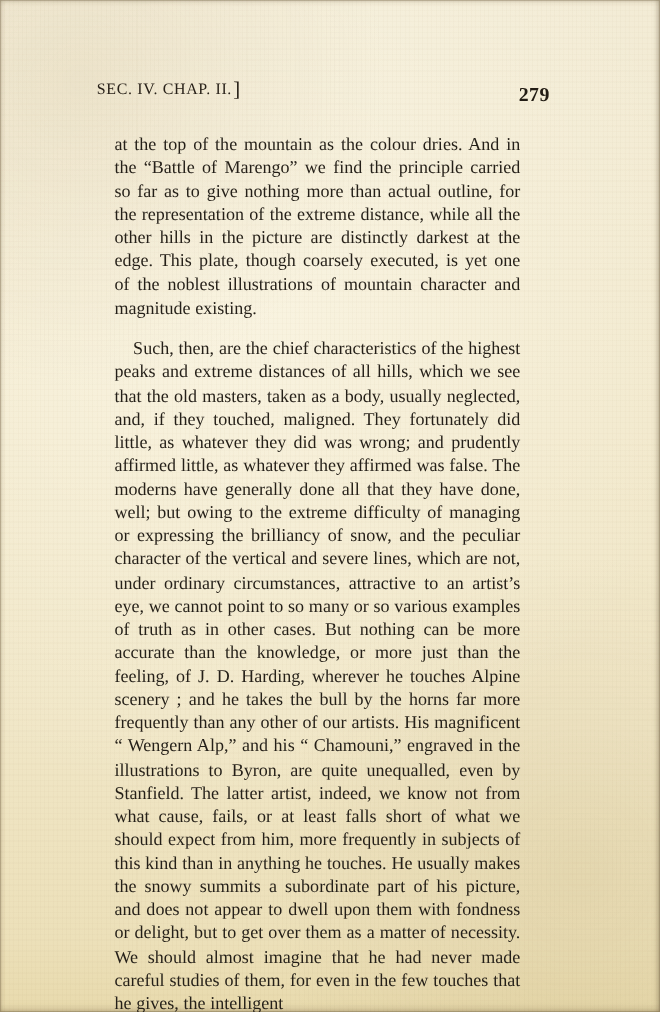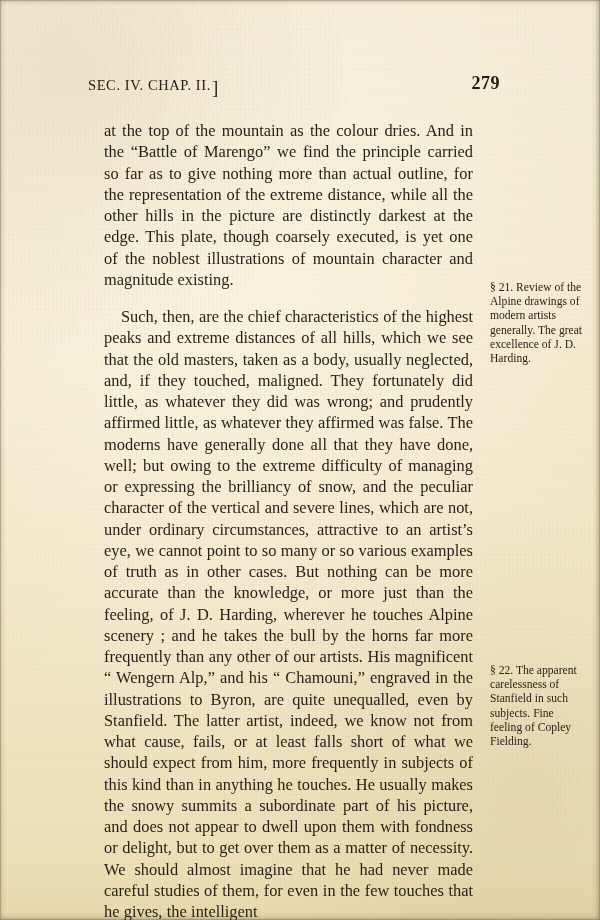--- a/index.html
+++ b/index.html
@@ -57,21 +57,21 @@
   }
 
   
   .running-head {
     position: absolute;
     left: 88px;
     top: 68px;
     width: 418px;
     height: 26px;
     display: flex;
-    align-items: flex-end;
+    align-items: center;
   }
   .head-sec {
     font-variant: small-caps;
     font-size: 14.5px;
     letter-spacing: 0.6px;
     white-space: nowrap;
     color: #282119;
   }
   .head-bracket {
     font-size: 19px;
@@ -146,18 +146,16 @@
       <span class="head-sec">SEC. IV. CHAP. II.</span>
       <span class="head-bracket">]</span>
       <span class="head-folio">279</span>
     </div>
 
     <div class="body-col">
       <p class="para">at the top of the mountain as the colour dries. And in the “Battle of Marengo” we find the principle carried so far as to give nothing more than actual outline, for the representation of the extreme distance, while all the other hills in the picture are distinctly darkest at the edge. This plate, though coarsely executed, is yet one of the noblest illustrations of mountain character and magnitude existing.</p>
       <p class="para indent">Such, then, are the chief characteristics of the highest peaks and extreme distances of all hills, which we see that the old masters, taken as a body, usually neglected, and, if they touched, maligned. They fortunately did little, as whatever they did was wrong; and prudently affirmed little, as whatever they affirmed was false. The moderns have generally done all that they have done, well; but owing to the extreme difficulty of managing or expressing the brilliancy of snow, and the peculiar character of the vertical and severe lines, which are not, under ordinary circumstances, attractive to an artist’s eye, we cannot point to so many or so various examples of truth as in other cases. But nothing can be more accurate than the knowledge, or more just than the feeling, of J. D. Harding, wherever he touches Alpine scenery ; and he takes the bull by the horns far more frequently than any other of our artists. His magnificent “ Wengern Alp,” and his “ Chamouni,” engraved in the illustrations to Byron, are quite unequalled, even by Stanfield. The latter artist, indeed, we know not from what cause, fails, or at least falls short of what we should expect from him, more frequently in subjects of this kind than in anything he touches. He usually makes the snowy summits a subordinate part of his picture, and does not appear to dwell upon them with fondness or delight, but to get over them as a matter of necessity. We should almost imagine that he had never made careful studies of them, for even in the few touches that he gives, the intelligent</p>
     </div>
 
-    <div class="side-note" id="side-note-21">§ 21. Review of the Alpine drawings of modern artists generally. The great excellence of J. D. Harding.</div>
 
-    <div class="side-note" id="side-note-22">§ 22. The apparent carelessness of Stanfield in such subjects. Fine feeling of Copley Fielding.</div>
 
   </div>
 </div>
 
 </body></html>

